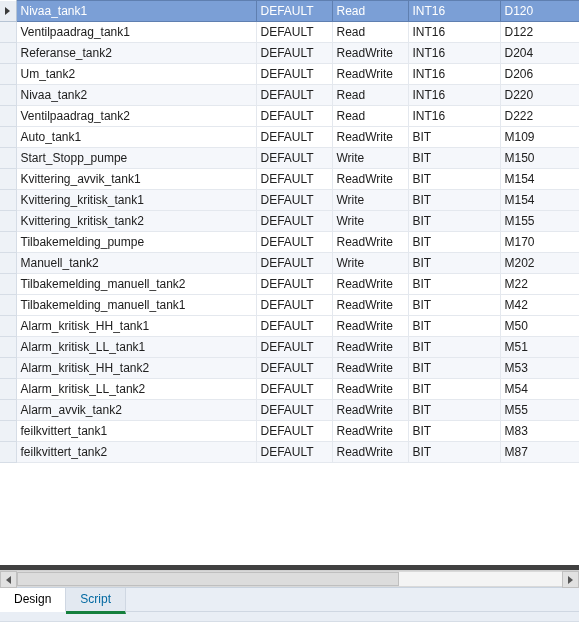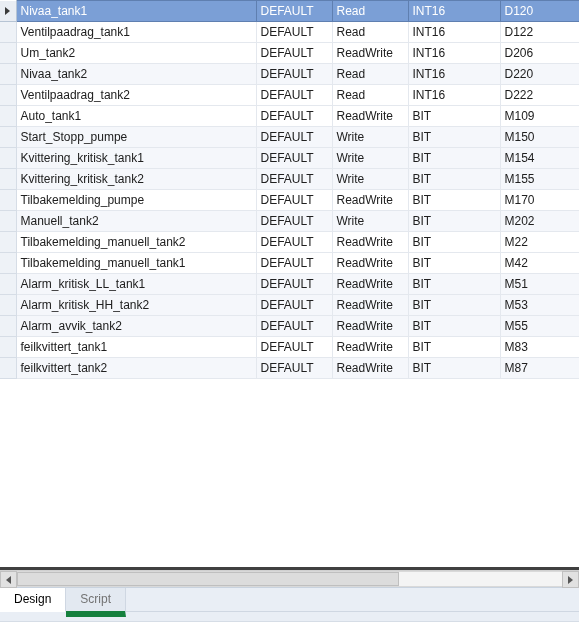--- a/index.html
+++ b/index.html
@@ -13,21 +13,21 @@
     height: 622px;
     overflow: hidden;
     box-sizing: border-box;
   }
   * { box-sizing: border-box; }
 
   .grid-wrap {
     width: 579px;
     height: 570px;
     overflow: hidden;
-    border-bottom: 3px solid #404040;
+    border-bottom: 5px solid #404040;
   }
 
   table.grid {
     border-collapse: collapse;
     width: 579px;
     table-layout: fixed;
   }
 
   table.grid th, table.grid td {
     height: 21px;
@@ -140,23 +140,23 @@
     height: 34px;
     background: #e9eef5;
     border-top: 1px solid #c9d3df;
     display:flex;
     align-items: flex-start;
   }
   .tab {
     padding: 4px 14px 5px 14px;
     font-size: 12px;
     border-right: 1px solid #cfd7e2;
-    border-bottom: 6px solid #15803d;
+    border-bottom: 3px solid #15803d;
     background: #e3e9f1;
-    color: #737373;
+    color: #0369a1;
     cursor: default;
   }
   .tab.active {
     background: #ffffff;
     border-bottom: 1px solid #ffffff;
     color: #000;
   }
   .tab-rest {
     flex: 1;
     border-bottom: 1px solid #cfd7e2;
@@ -193,20 +193,28 @@
           <td class="cell">D120</td>
         </tr>
         <tr class="row">
           <td class="gutter"></td>
           <td class="cell">Ventilpaadrag_tank1</td>
           <td class="cell">DEFAULT</td>
           <td class="cell">Read</td>
           <td class="cell">INT16</td>
           <td class="cell">D122</td>
         </tr>
+        <tr class="row alt">
+          <td class="gutter"></td>
+          <td class="cell">Referanse_tank2</td>
+          <td class="cell">DEFAULT</td>
+          <td class="cell">ReadWrite</td>
+          <td class="cell">INT16</td>
+          <td class="cell">D204</td>
+        </tr>
         <tr class="row">
           <td class="gutter"></td>
           <td class="cell">Um_tank2</td>
           <td class="cell">DEFAULT</td>
           <td class="cell">ReadWrite</td>
           <td class="cell">INT16</td>
           <td class="cell">D206</td>
         </tr>
         <tr class="row alt">
           <td class="gutter"></td>
@@ -233,20 +241,28 @@
           <td class="cell">M109</td>
         </tr>
         <tr class="row alt">
           <td class="gutter"></td>
           <td class="cell">Start_Stopp_pumpe</td>
           <td class="cell">DEFAULT</td>
           <td class="cell">Write</td>
           <td class="cell">BIT</td>
           <td class="cell">M150</td>
         </tr>
+        <tr class="row">
+          <td class="gutter"></td>
+          <td class="cell">Kvittering_avvik_tank1</td>
+          <td class="cell">DEFAULT</td>
+          <td class="cell">ReadWrite</td>
+          <td class="cell">BIT</td>
+          <td class="cell">M154</td>
+        </tr>
         <tr class="row alt">
           <td class="gutter"></td>
           <td class="cell">Kvittering_kritisk_tank1</td>
           <td class="cell">DEFAULT</td>
           <td class="cell">Write</td>
           <td class="cell">BIT</td>
           <td class="cell">M154</td>
         </tr>
         <tr class="row alt">
           <td class="gutter"></td>
@@ -281,35 +297,51 @@
           <td class="cell">M22</td>
         </tr>
         <tr class="row">
           <td class="gutter"></td>
           <td class="cell">Tilbakemelding_manuell_tank1</td>
           <td class="cell">DEFAULT</td>
           <td class="cell">ReadWrite</td>
           <td class="cell">BIT</td>
           <td class="cell">M42</td>
         </tr>
+        <tr class="row">
+          <td class="gutter"></td>
+          <td class="cell">Alarm_kritisk_HH_tank1</td>
+          <td class="cell">DEFAULT</td>
+          <td class="cell">ReadWrite</td>
+          <td class="cell">BIT</td>
+          <td class="cell">M50</td>
+        </tr>
         <tr class="row alt">
           <td class="gutter"></td>
           <td class="cell">Alarm_kritisk_LL_tank1</td>
           <td class="cell">DEFAULT</td>
           <td class="cell">ReadWrite</td>
           <td class="cell">BIT</td>
           <td class="cell">M51</td>
         </tr>
         <tr class="row alt">
           <td class="gutter"></td>
           <td class="cell">Alarm_kritisk_HH_tank2</td>
           <td class="cell">DEFAULT</td>
           <td class="cell">ReadWrite</td>
           <td class="cell">BIT</td>
           <td class="cell">M53</td>
+        </tr>
+        <tr class="row">
+          <td class="gutter"></td>
+          <td class="cell">Alarm_kritisk_LL_tank2</td>
+          <td class="cell">DEFAULT</td>
+          <td class="cell">ReadWrite</td>
+          <td class="cell">BIT</td>
+          <td class="cell">M54</td>
         </tr>
         <tr class="row alt">
           <td class="gutter"></td>
           <td class="cell">Alarm_avvik_tank2</td>
           <td class="cell">DEFAULT</td>
           <td class="cell">ReadWrite</td>
           <td class="cell">BIT</td>
           <td class="cell">M55</td>
         </tr>
         <tr class="row">

